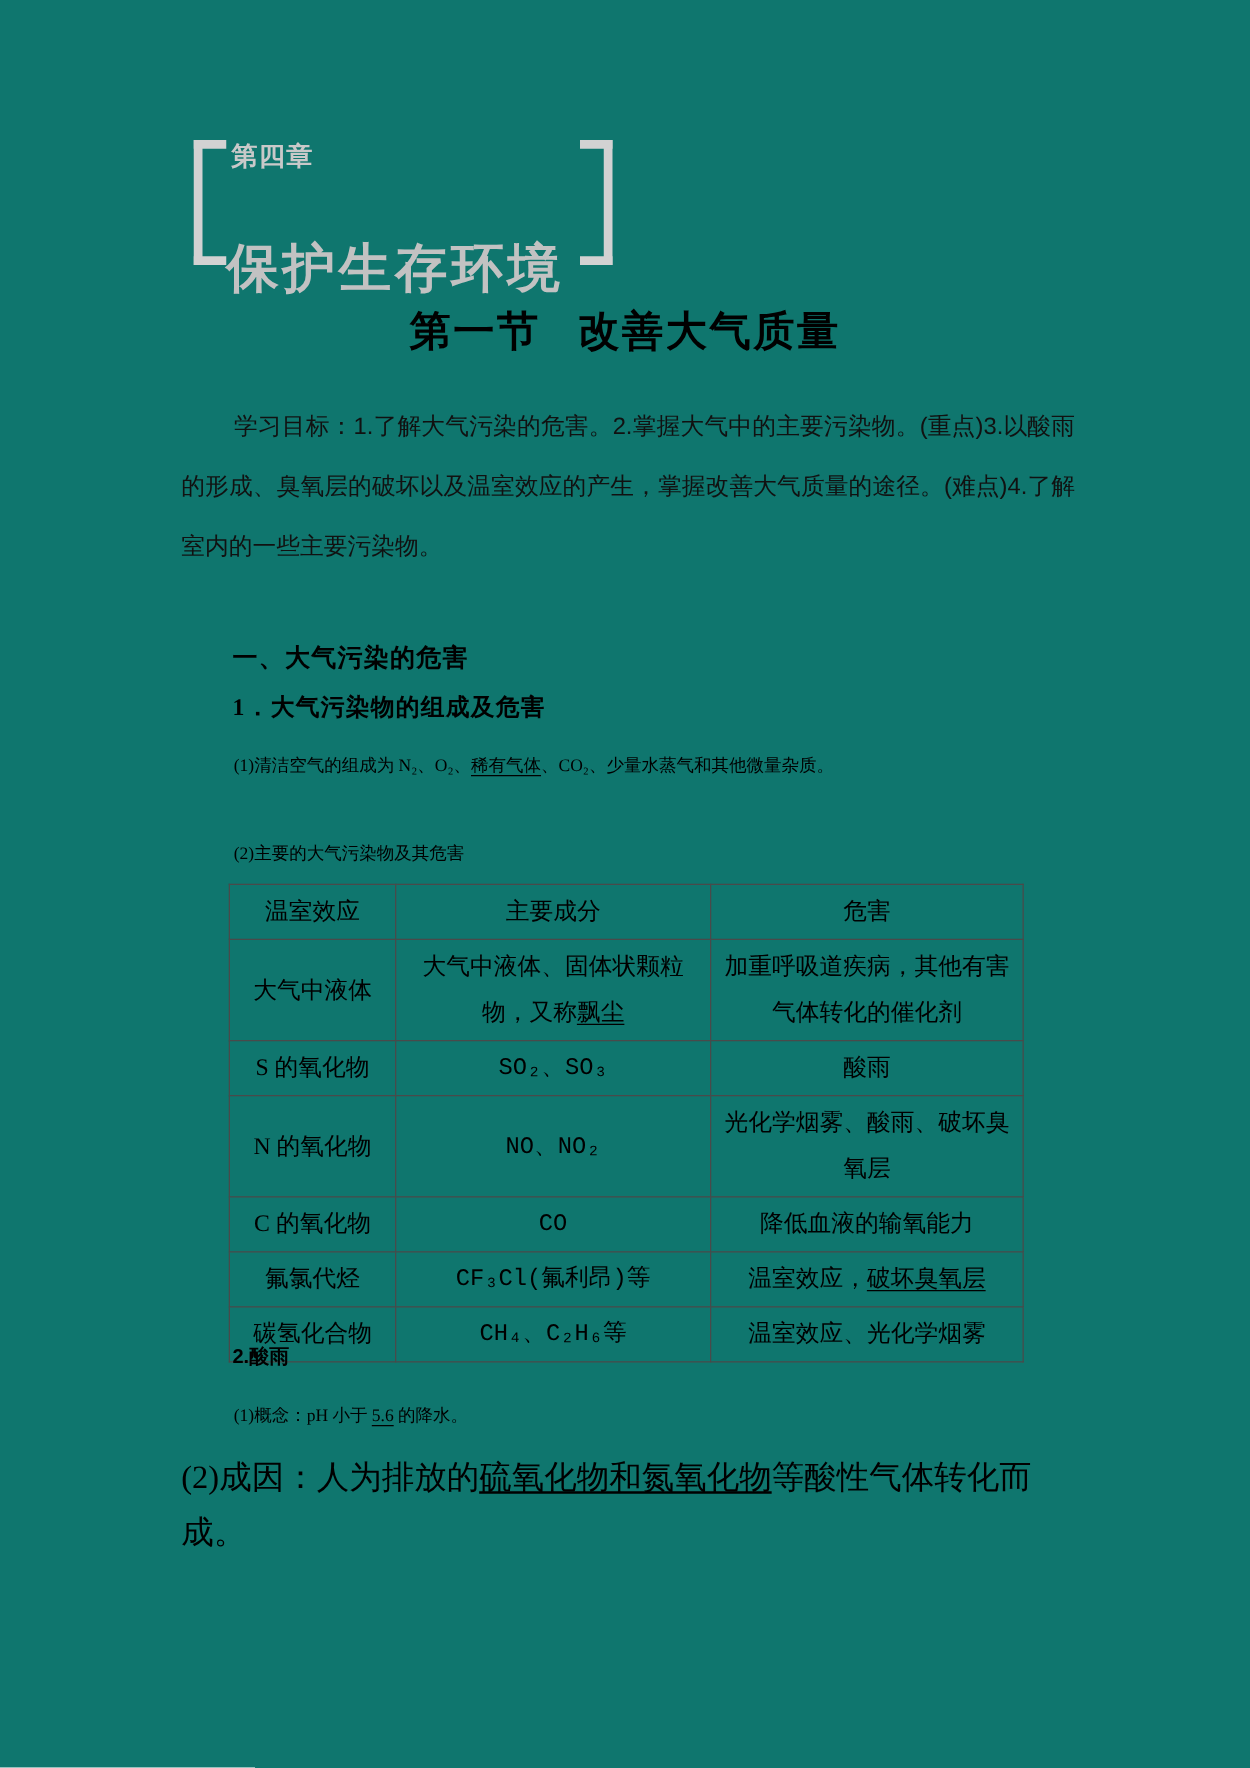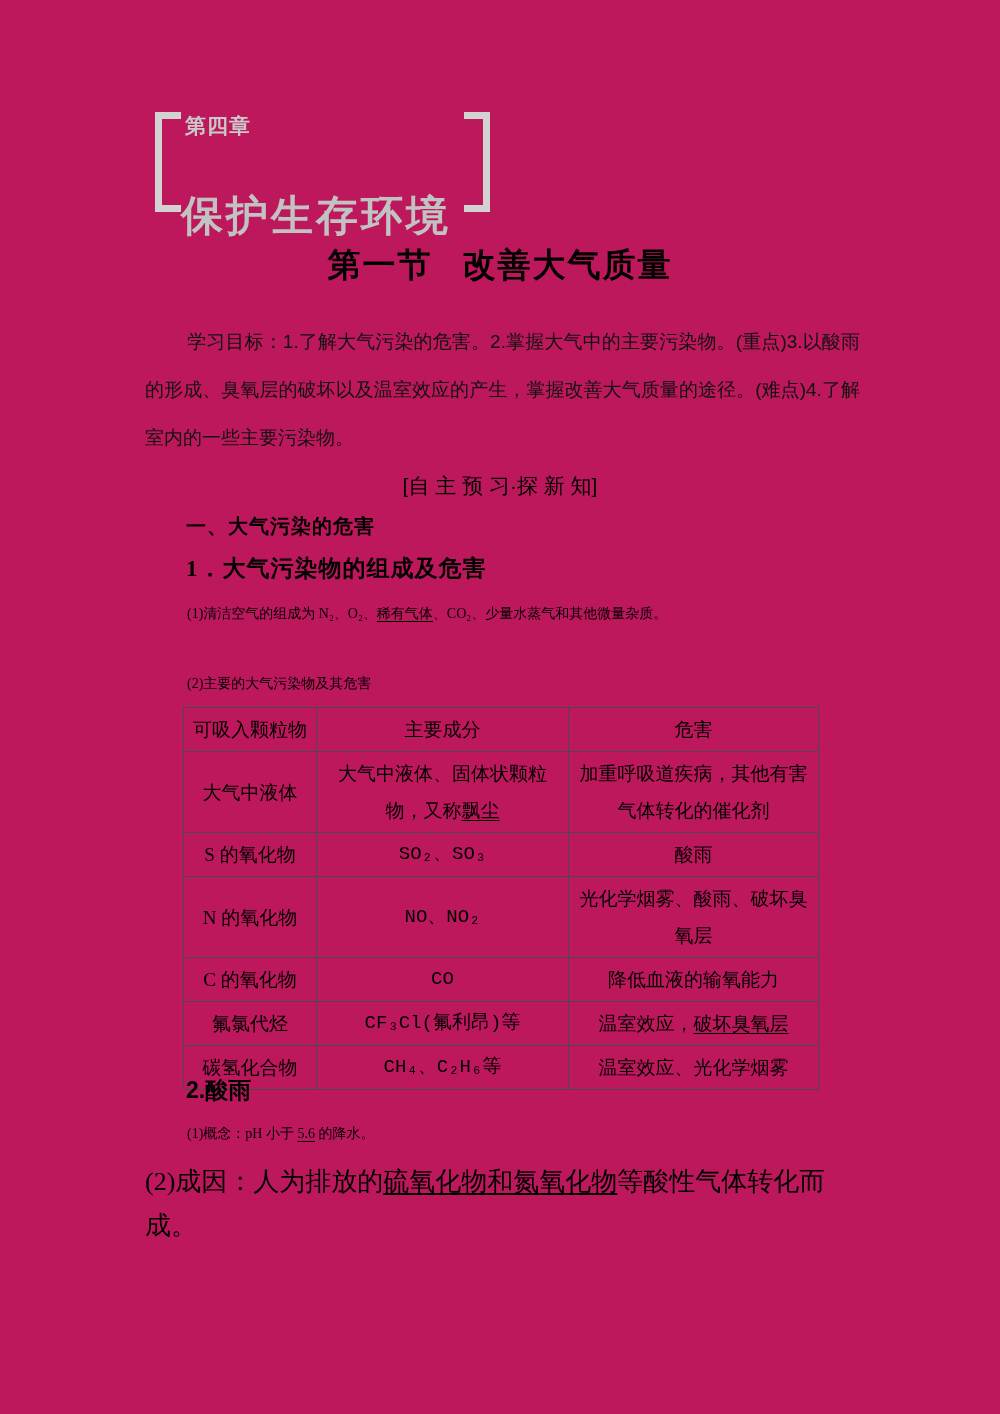--- a/index.html
+++ b/index.html
@@ -4,21 +4,21 @@
 <style>
   html, body {
     margin: 0;
     padding: 0;
     background: #ffffff;
   }
   .page {
     position: relative;
     width: 1000px;
     height: 1414px;
-    background: #be185d;
+    background: #0f766e;
     margin: 0 auto;
     overflow: hidden;
     font-family: "Liberation Serif", "DejaVu Serif", serif;
     color: #000000;
   }
 
   
   .chapter-banner {
     position: absolute;
     left: 155px;
@@ -119,21 +119,21 @@
     position: absolute;
     left: 186px;
     font-family: "Liberation Sans", "DejaVu Sans", sans-serif;
     font-size: 20px;
     font-weight: bold;
     letter-spacing: 1px;
   }
   .h-level2 {
     position: absolute;
     left: 186px;
-    font-size: 23px;
+    font-size: 19px;
     font-weight: bold;
     letter-spacing: 1px;
   }
   .h-level2 .cn {
     font-family: "Liberation Sans", "DejaVu Sans", sans-serif;
     font-weight: bold;
   }
 
   
   .para {
@@ -173,21 +173,21 @@
   col.c2 { width: 252px; }
   col.c3 { width: 250px; }
   td.sci { font-family: Liberation Mono, monospace; }
   td.al { text-align: left; }
 
   
   .tail-h {
     position: absolute;
     left: 186px;
     font-family: "Liberation Sans", "DejaVu Sans", sans-serif;
-    font-size: 23px;
+    font-size: 16px;
     font-weight: bold;
   }
   .flush {
     position: absolute;
     left: 145px;
     width: 715px;
     font-size: 26px;
     line-height: 44px;
   }
 </style>
@@ -204,21 +204,20 @@
   </div>
 
   <div class="section-title">
     <span>第一节</span><span class="gap"></span><span>改善大气质量</span>
   </div>
 
   <div class="objectives">
     <span class="indent"></span><span>学习目标：</span><span>1.了解大气污染的危害。2.掌握大气中的主要污染物。(重点)3.以酸雨的形成、臭氧层的破坏以及温室效应的产生，掌握改善大气质量的途径。(难点)4.了解室内的一些主要污染物。</span>
   </div>
 
-  <div class="study-banner">[自 主 预 习·探 新 知]</div>
 
   <div class="h-level1" style="top:513px">一、大气污染的危害</div>
   <div class="h-level2" style="top:553px">
     <span>1．</span><span class="cn">大气污染物的组成及危害</span>
   </div>
 
   <div class="para" style="top:592px">
     <span class="indent"></span><span>(1)清洁空气的组成为 N₂、O₂、</span><span class="u">稀有气体</span><span>、CO₂、少量水蒸气和其他微量杂质。</span>
   </div>
 
@@ -228,21 +227,21 @@
 
   <div class="tbl-wrap">
     <table class="data">
       <colgroup>
           <col class="c1">
           <col class="c2">
           <col class="c3">
         </colgroup>
       <tbody>
         <tr>
-          <td>可吸入颗粒物</td>
+          <td>温室效应</td>
           <td>主要成分</td>
           <td>危害</td>
         </tr>
         <tr>
           <td>大气中液体</td>
           <td class="al"><span>大气中液体、固体状颗粒物，又称</span><span class="u">飘尘</span></td>
           <td class="al">加重呼吸道疾病，其他有害气体转化的催化剂</td>
         </tr>
         <tr>
           <td>S 的氧化物</td>

